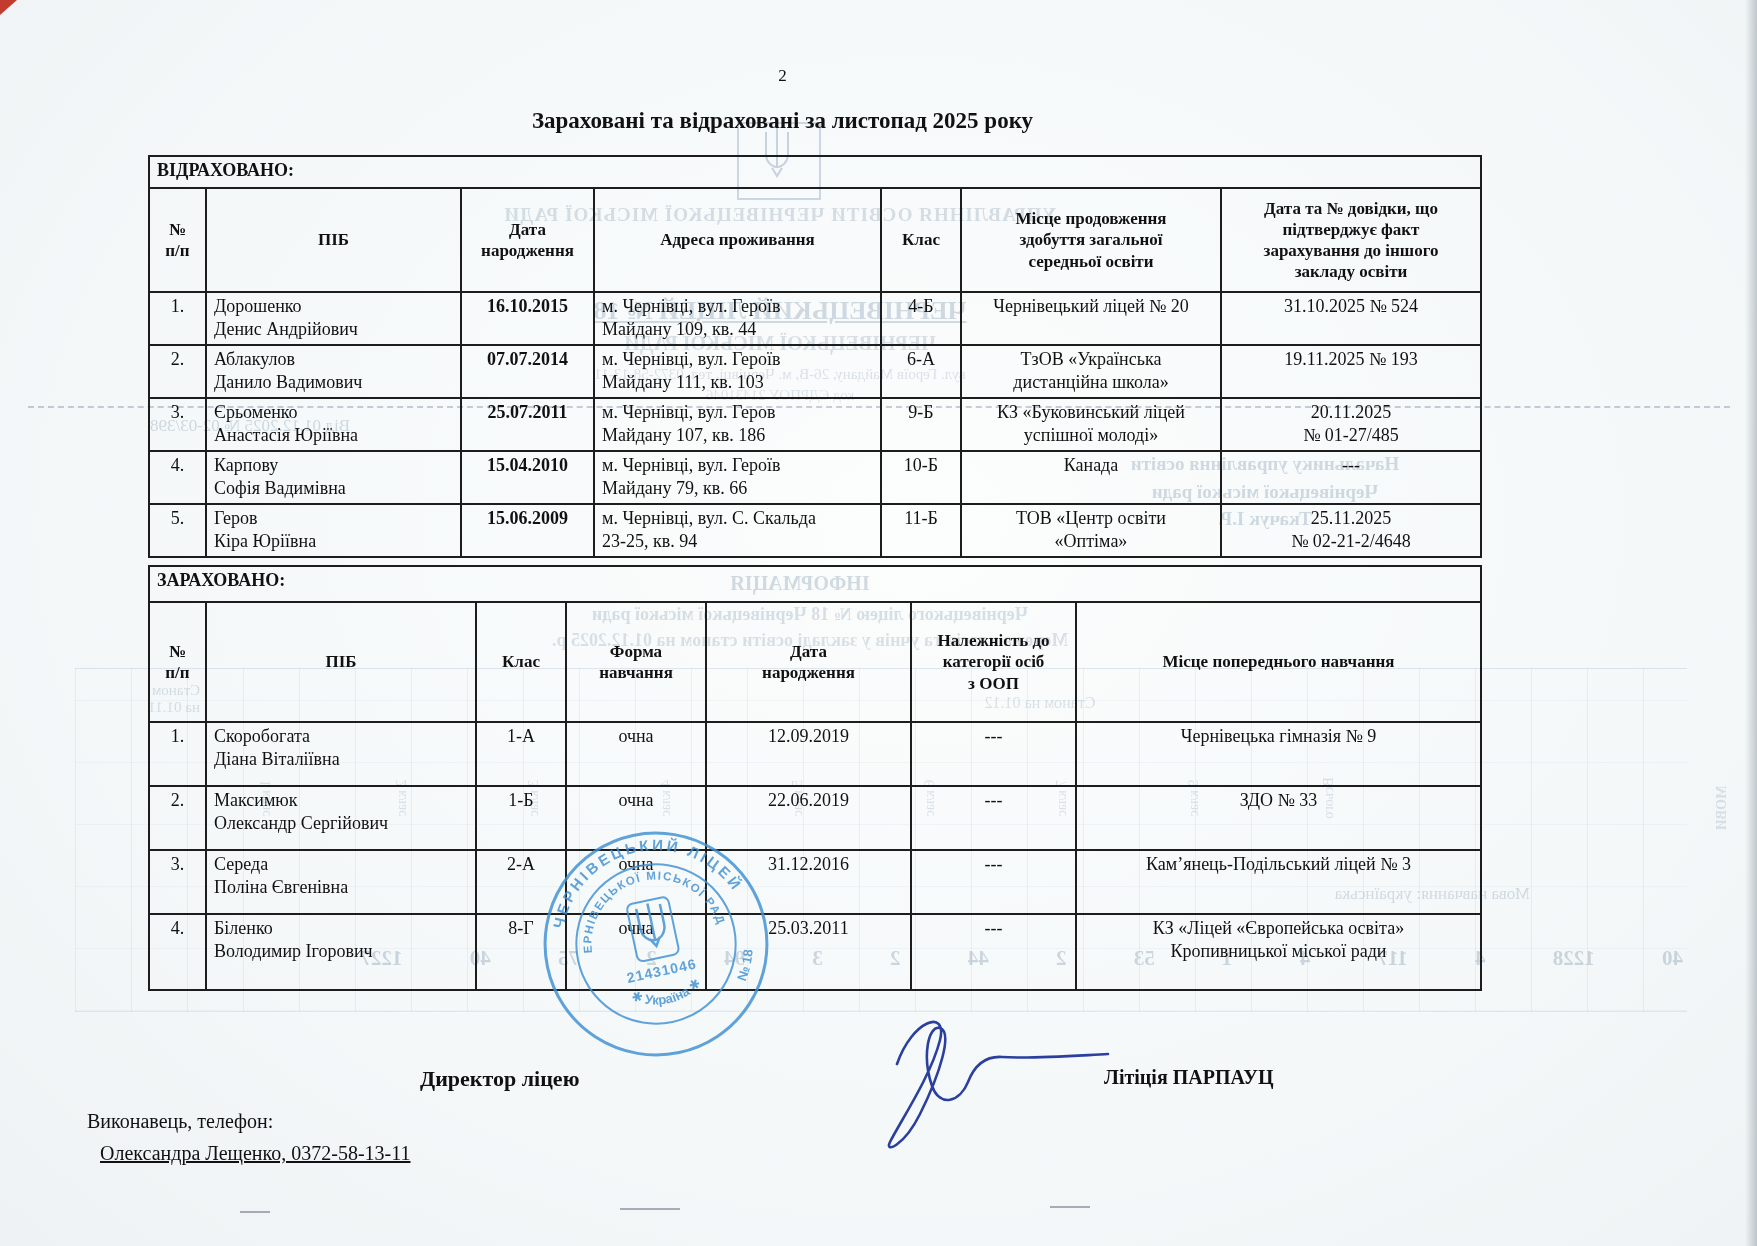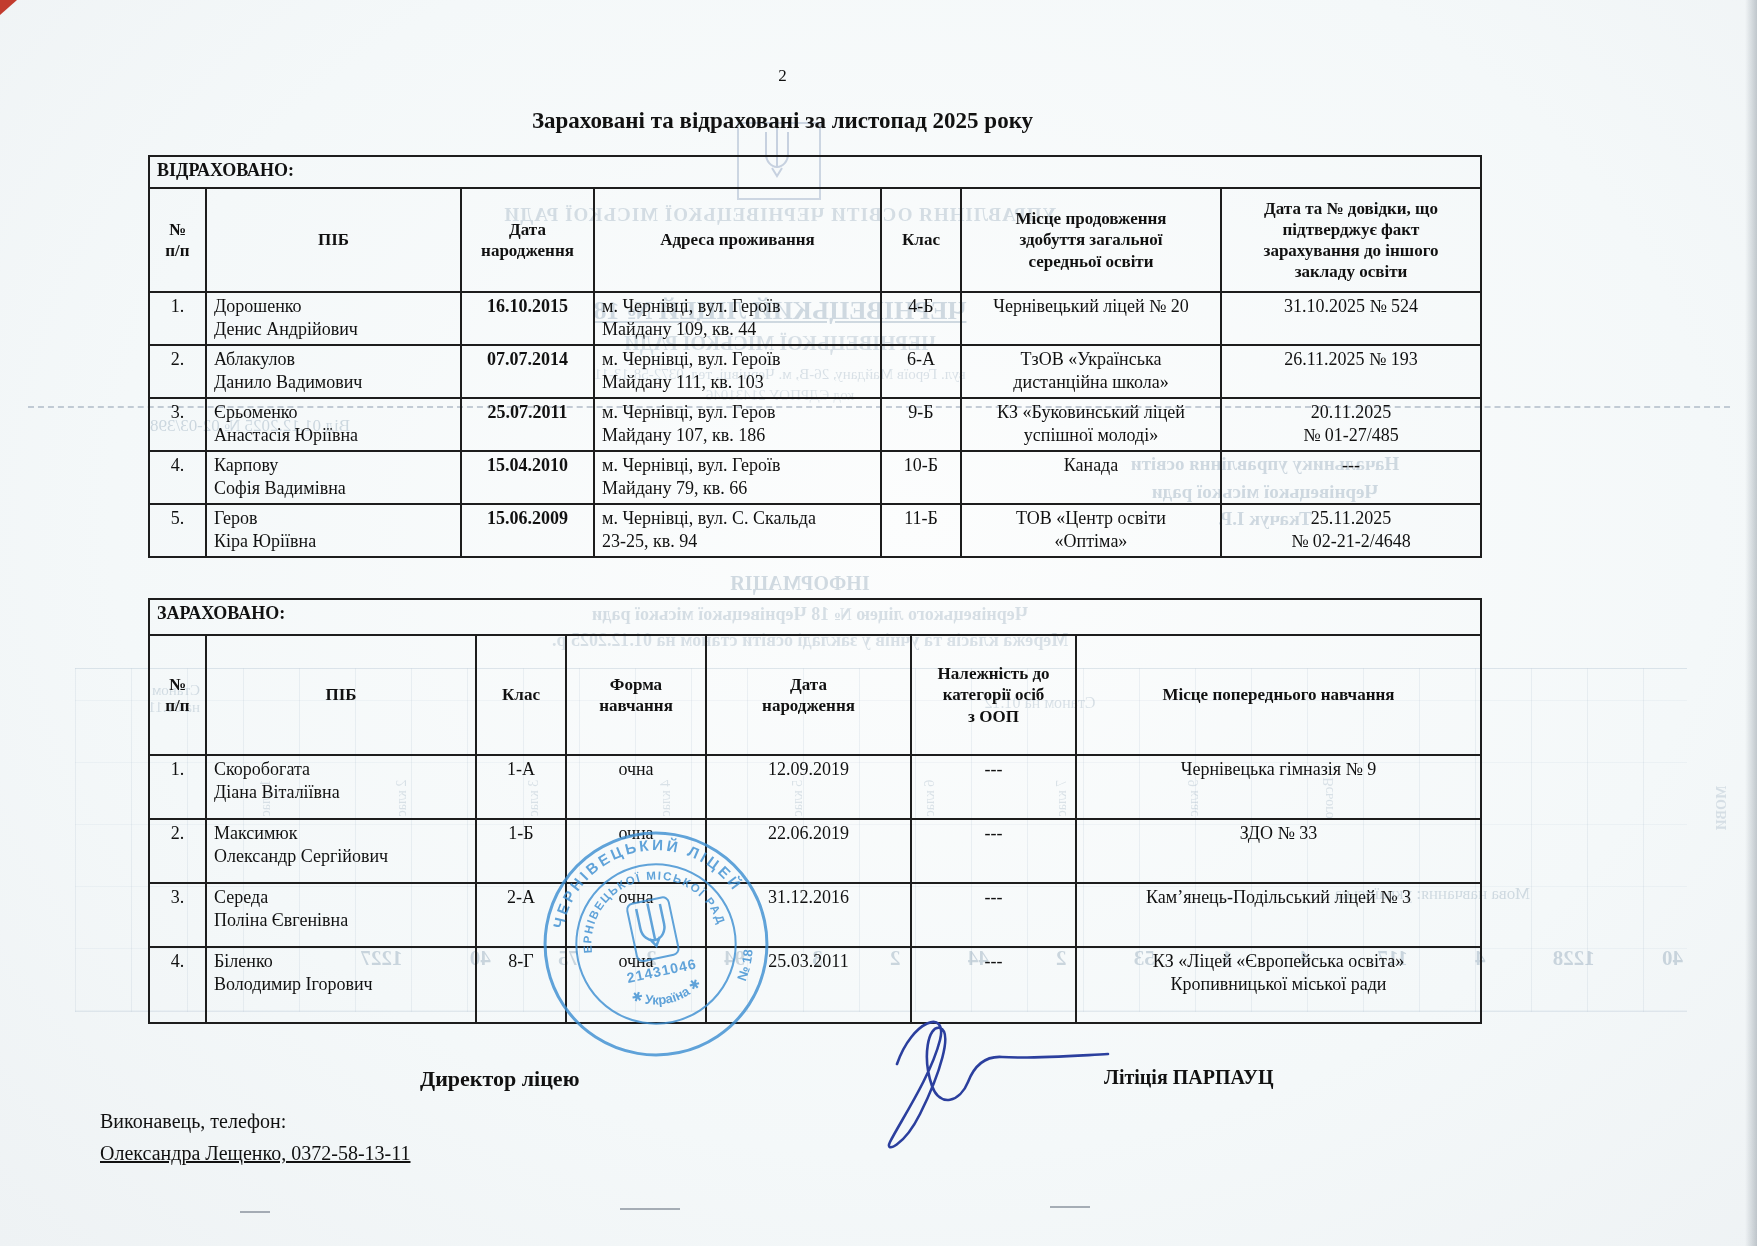--- a/index.html
+++ b/index.html
@@ -141,21 +141,21 @@
     <tr style="height:53px">
       <td class="tc">2.</td>
       <td class="tl">Аблакулов
 Данило Вадимович</td>
       <td class="tc vm">07.07.2014</td>
       <td class="tl">м. Чернівці, вул. Героїв
 Майдану 111, кв. 103</td>
       <td class="tc">6-А</td>
       <td class="tc">ТзОВ «Українська
 дистанційна школа»</td>
-      <td class="tc">26.11.2025  № 193</td>
+      <td class="tc">19.11.2025  № 193</td>
     </tr>
     <tr style="height:53px">
       <td class="tc">3.</td>
       <td class="tl">Єрьоменко
 Анастасія Юріївна</td>
       <td class="tc vm">25.07.2011</td>
       <td class="tl">м. Чернівці, вул. Геров
 Майдану 107, кв. 186</td>
       <td class="tc">9-Б</td>
       <td class="tc">КЗ «Буковинський ліцей
@@ -183,21 +183,21 @@
 23-25,  кв. 94</td>
       <td class="tc">11-Б</td>
       <td class="tc">ТОВ «Центр освіти
 «Оптіма»</td>
       <td class="tc">25.11.2025
 № 02-21-2/4648</td>
     </tr>
   </tbody>
     </table>
 
-  <table class="doc" style="left:148px;top:598px;width:1332px;">
+  <table class="doc" style="left:148px;top:565px;width:1332px;">
     <colgroup>
       <col style="width:57px">
         <col style="width:270px">
         <col style="width:90px">
         <col style="width:140px">
       <col style="width:205px">
         <col style="width:165px">
         <col style="width:405px">
     </colgroup>
     <tbody>
@@ -281,16 +281,16 @@
     <text font-size="13"><textPath href="#arcIB" startOffset="50%" text-anchor="middle">✱ Україна ✱</textPath></text>
     <text y="32" text-anchor="middle" font-size="14" letter-spacing="1">21431046</text>
   </svg>
 
   <svg class="signature" viewBox="0 0 276 170">
     <path d="M45 62 C60 18 96 6 88 38 C79 74 48 120 38 140 C32 152 52 144 68 112 C88 72 101 30 88 26 C76 23 70 55 80 84 C88 106 108 100 116 80 C123 62 134 54 150 55 C178 57 218 54 256 52" fill="none" stroke="#2b3f9e" stroke-width="2.6" stroke-linecap="round"></path>
   </svg>
 
   <div class="footer-text bold" style="left:420px;top:1066px;font-size:22px;">Директор ліцею</div>
   <div class="footer-text bold" style="left:1104px;top:1066px;font-size:20px;">Літіція ПАРПАУЦ</div>
-  <div class="footer-text" style="left:100px;top:1110px;font-size:20px;">Виконавець, телефон:</div>
+  <div class="footer-text" style="left:87px;top:1110px;font-size:20px;">Виконавець, телефон:</div>
   <div class="footer-text" style="left:100px;top:1142px;font-size:20px;text-decoration:underline;">Олександра Лещенко, 0372-58-13-11</div>
 
 </div>
 
 </body></html>

